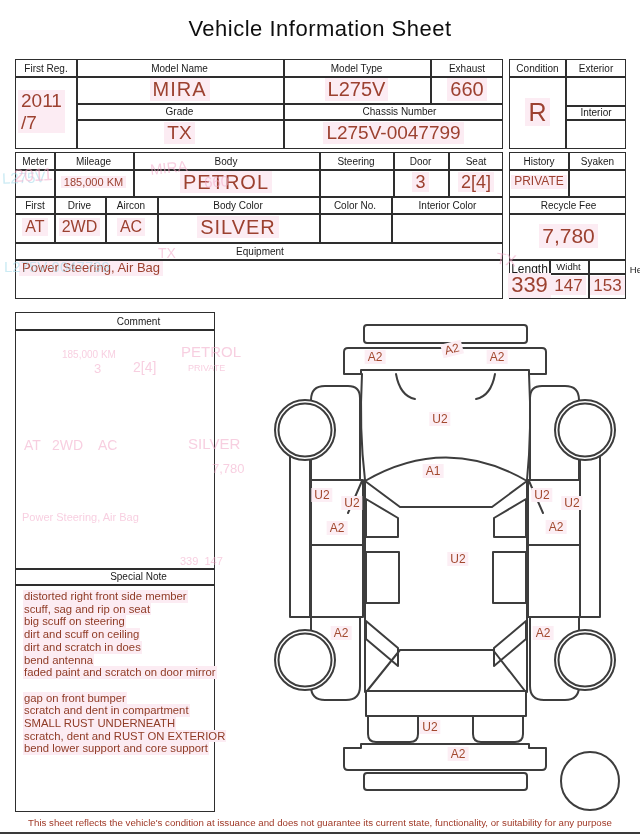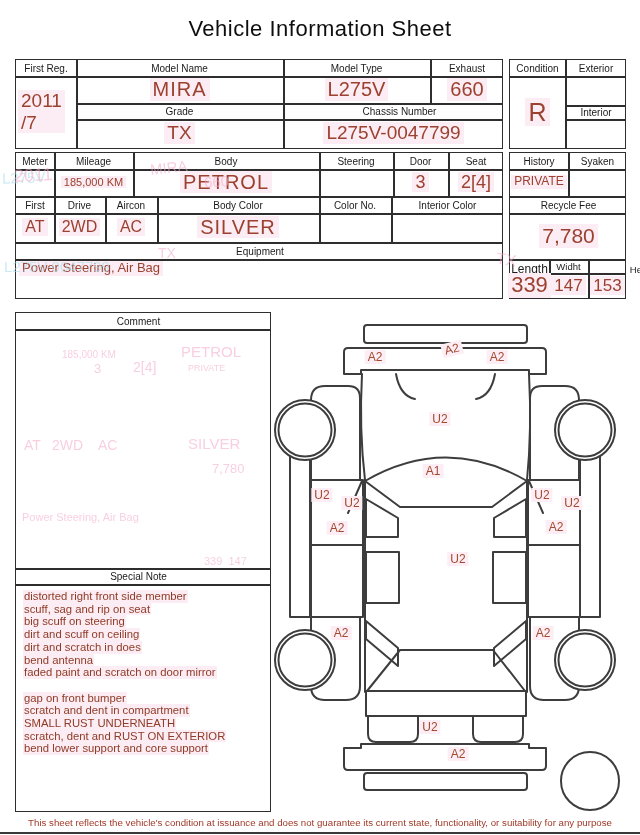--- a/index.html
+++ b/index.html
@@ -163,21 +163,21 @@
     <div class="hdr" style="left:86px;top:61px;width:39px;height:20px;font-size:9.5px;margin-left:28px;">Height</div>
     <div class="vcell" style="left:78px;top:75px;width:39px;height:25px;font-size:17px;"><span class="hl">153</span></div>
   </div>
 
   <div class="box" style="left:15px;top:243px;width:488px;height:56px;">
     <div class="hline" style="top:15px;"></div>
     <div class="hdr" style="left:0;top:0;width:488px;height:15px;">Equipment</div>
     <div class="vcell left-val" style="left:3px;top:17px;width:480px;height:20px;font-size:13px;align-items:flex-start;"><span class="hl">Power Steering, Air Bag</span></div>
   </div>
 
-  <div class="box" style="left:15px;top:312px;width:256px;height:500px;">
+  <div class="box" style="left:15px;top:312px;width:200px;height:500px;">
     <div class="hline" style="top:16px;"></div>
     <div class="hline" style="top:255px;"></div>
     <div class="hline" style="top:271px;"></div>
     <div class="hdr" style="left:0;top:0;width:245px;height:16px;">Comment</div>
     <div class="hdr" style="left:0;top:255px;width:245px;height:16px;">Special Note</div>
     <div id="note-lines">
         <div class="note-line"><span class="hl">distorted right front side member</span></div>
         <div class="note-line"><span class="hl">scuff, sag and rip on seat</span></div>
         <div class="note-line"><span class="hl">big scuff on steering</span></div>
         <div class="note-line"><span class="hl">dirt and scuff on ceiling</span></div>
@@ -277,18 +277,18 @@
       <span class="ghost pink" style="left: 94px; top: 362px; font-size: 13px; transform: rotate(0deg);">3</span>
       <span class="ghost pink" style="left: 133px; top: 360px; font-size: 14px; transform: rotate(0deg);">2[4]</span>
       <span class="ghost pink" style="left: 181px; top: 344px; font-size: 15px; transform: rotate(0deg);">PETROL</span>
       <span class="ghost pink" style="left: 188px; top: 364px; font-size: 9px; transform: rotate(0deg);">PRIVATE</span>
       <span class="ghost pink" style="left: 24px; top: 438px; font-size: 14px; transform: rotate(0deg);">AT</span>
       <span class="ghost pink" style="left: 52px; top: 438px; font-size: 14px; transform: rotate(0deg);">2WD</span>
       <span class="ghost pink" style="left: 98px; top: 438px; font-size: 14px; transform: rotate(0deg);">AC</span>
       <span class="ghost pink" style="left: 188px; top: 436px; font-size: 15px; transform: rotate(0deg);">SILVER</span>
       <span class="ghost pink" style="left: 212px; top: 462px; font-size: 13px; transform: rotate(0deg);">7,780</span>
       <span class="ghost pink" style="left: 22px; top: 512px; font-size: 11px; transform: rotate(0deg);">Power Steering, Air Bag</span>
-      <span class="ghost pink" style="left: 204px; top: 556px; font-size: 11px; transform: rotate(0deg);">339  147</span>
+      <span class="ghost pink" style="left: 180px; top: 556px; font-size: 11px; transform: rotate(0deg);">339  147</span>
     </div>
 
   <div class="footer">This sheet reflects the vehicle's condition at issuance and does not guarantee its current state, functionality, or suitability for any purpose</div>
   <div class="bottomline"></div>
 </div>
 
 </body></html>

